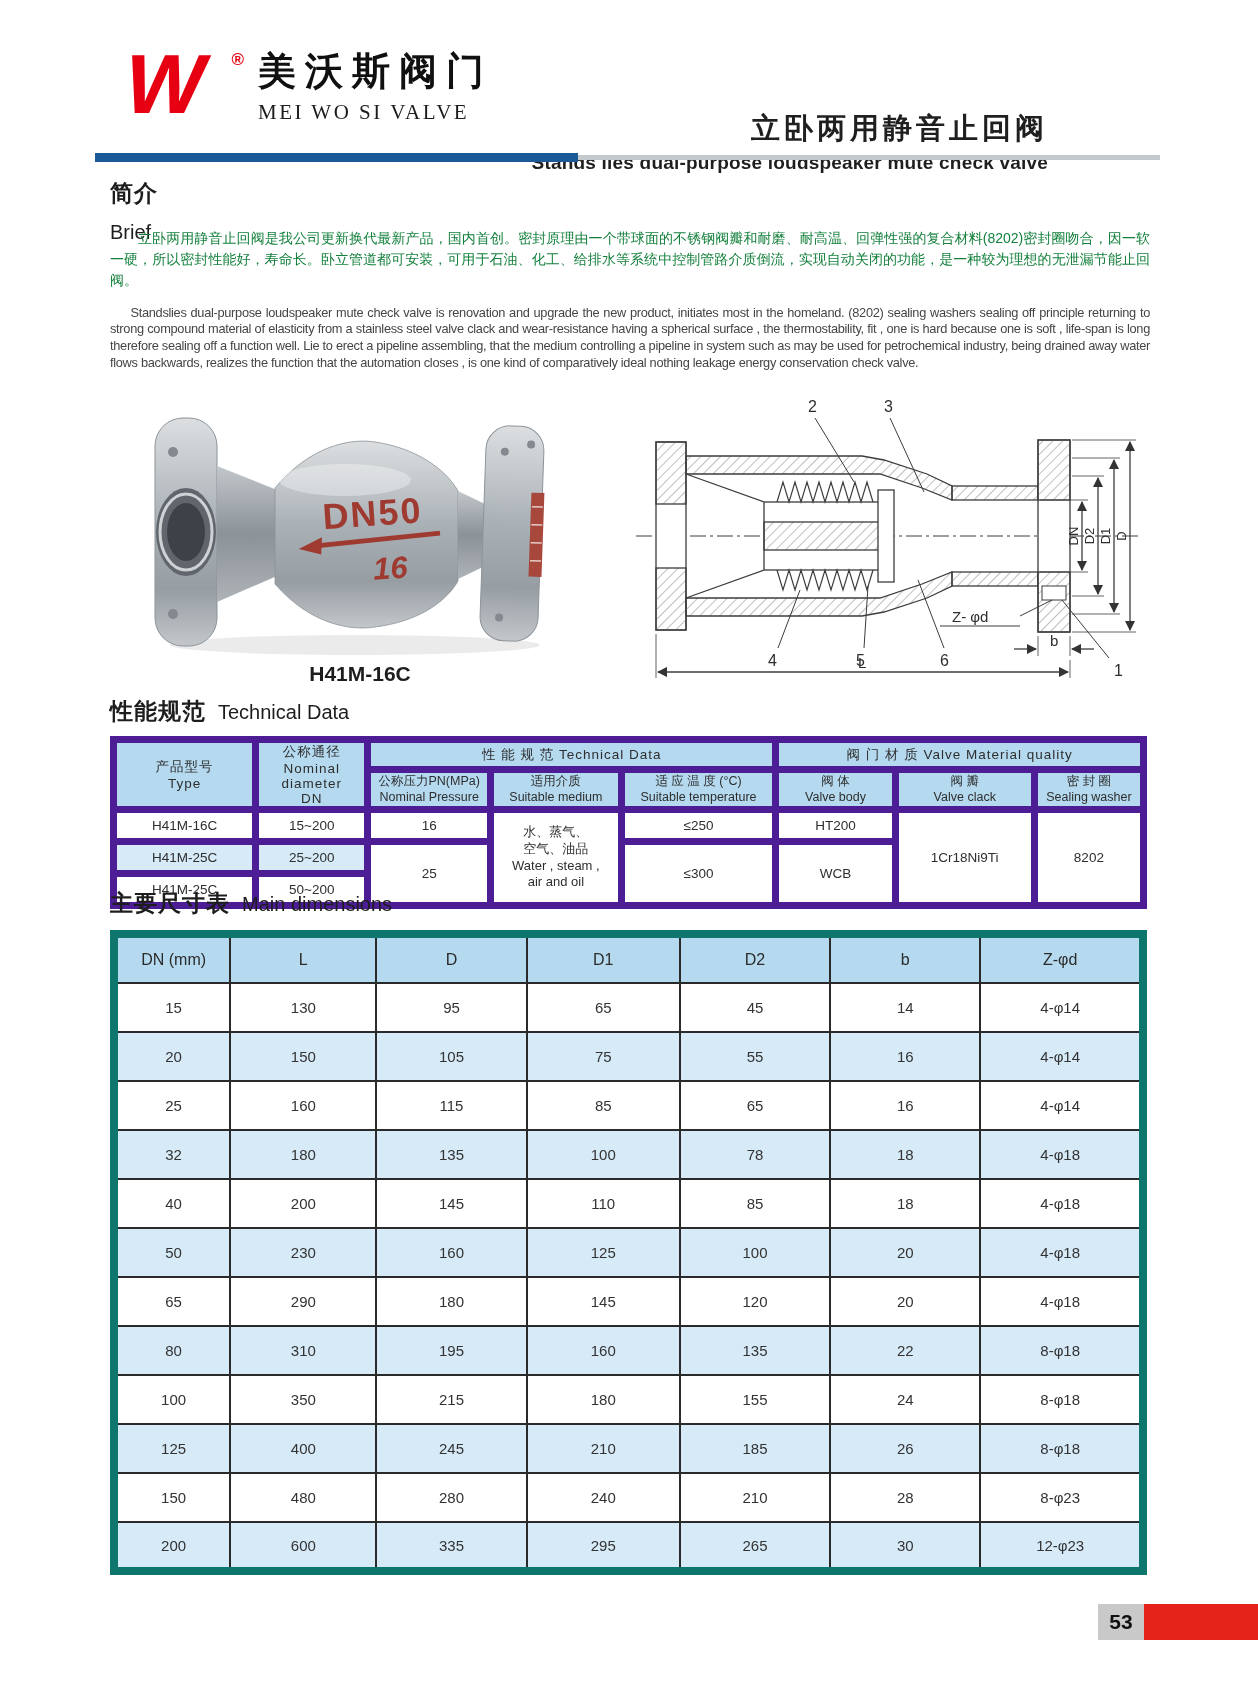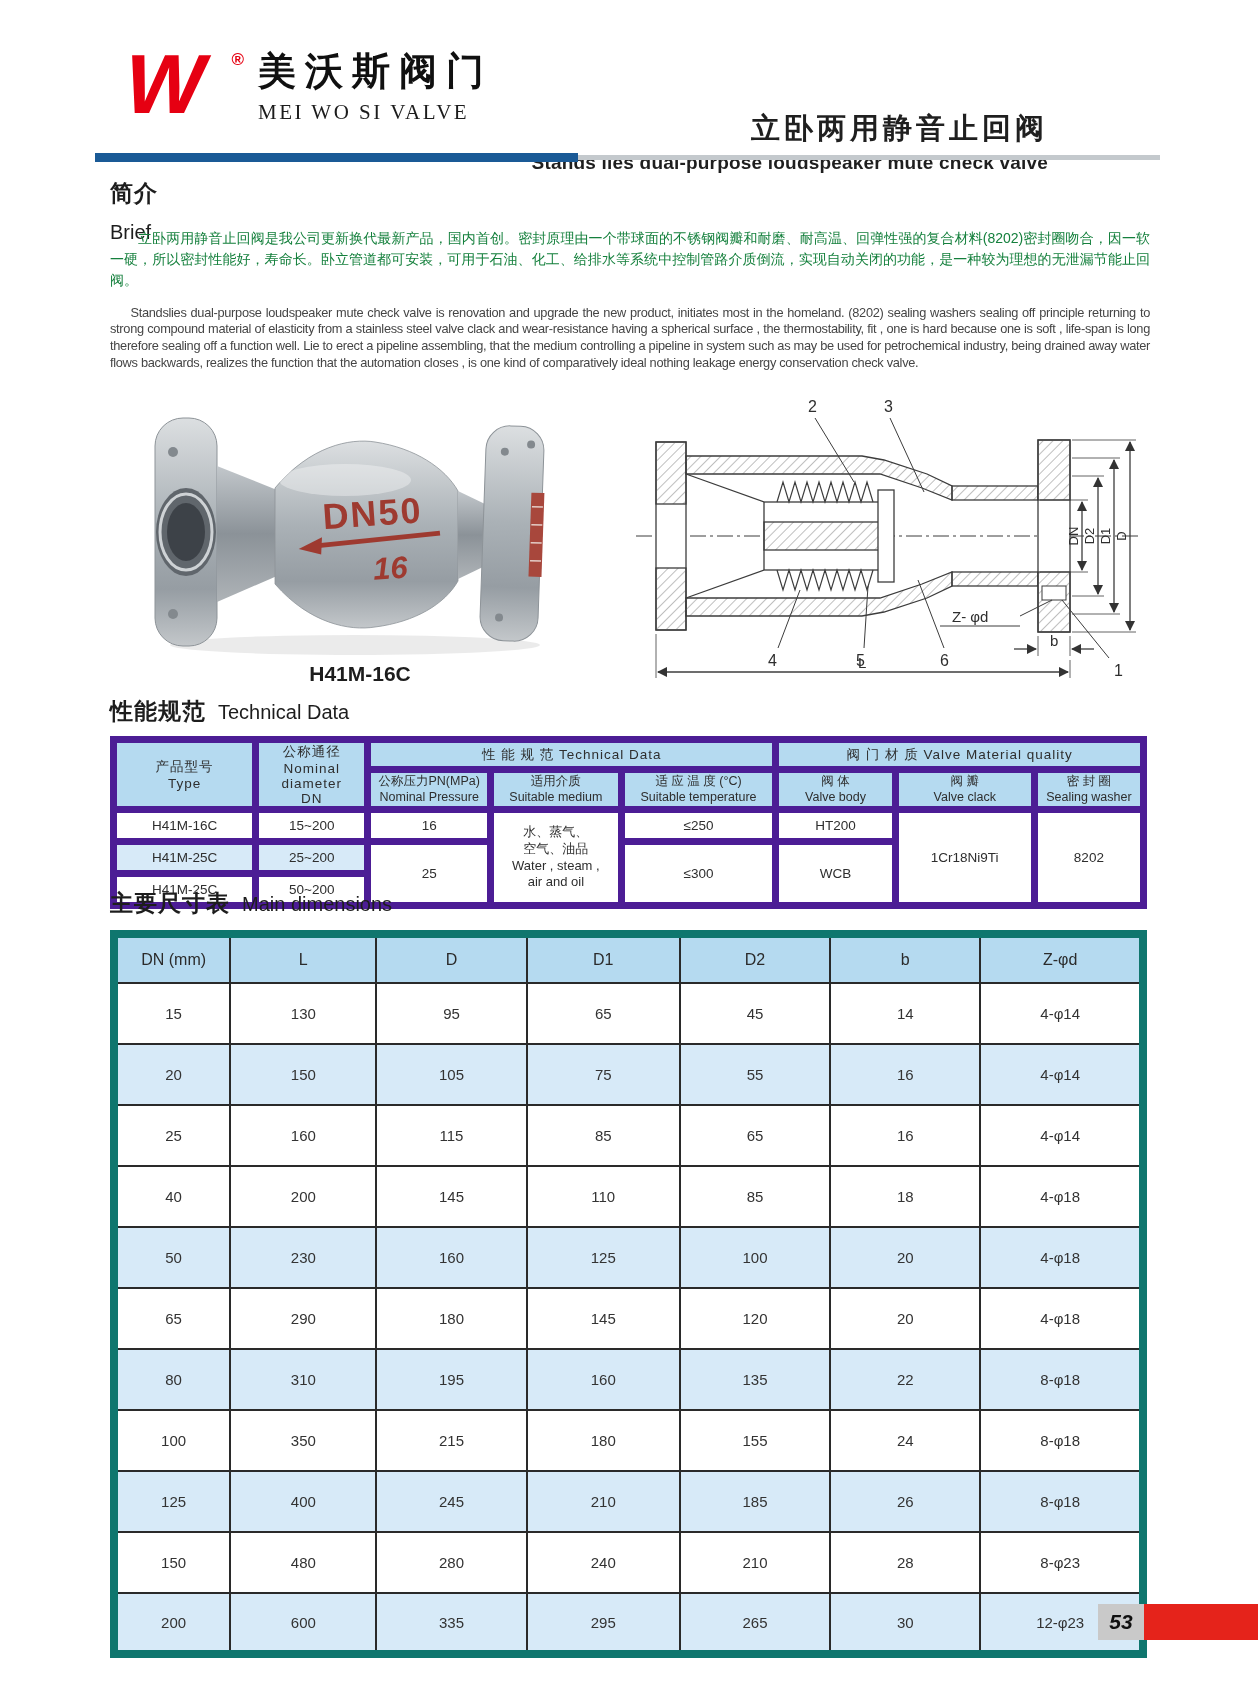--- a/index.html
+++ b/index.html
@@ -44,26 +44,26 @@
   .tech-table .sub{height:30px;font-size:12.5px;line-height:1.25;}
   .tech-table tbody td{height:25px;font-size:13.5px;background:#fff;}
   .tech-table td.blue{background:#d7eaf8;}
   .tech-table td.cell-medium{white-space:pre-line;line-height:1.3;font-size:13px;}
 
   
   .dim-table{position:absolute;left:110px;top:930px;width:1037px;border-collapse:collapse;table-layout:fixed;text-align:center;color:#333;}
   .dim-table{border:8px solid #0f766e;}
   .dim-table th,.dim-table td{border:2px solid #2a2a2a;padding:0;}
   .dim-table thead th{height:44px;background:#b5daf0;font-weight:normal;font-size:16px;color:#2b2b2b;}
-  .dim-table tbody tr{height:61px;}
+  .dim-table tbody tr{height:49px;}
   .dim-table tbody td{font-size:15px;background:#fff;}
   .dim-table tbody tr.alt td{background:#d7eaf8;}
 
   
-  .footer-page{position:absolute;left:1098px;top:1604px;width:46px;height:36px;background:#c9c9c9;display:flex;align-items:center;justify-content:center;font-size:21px;font-weight:bold;color:#101010;font-style:italic;}
+  .footer-page{position:absolute;left:1098px;top:1604px;width:46px;height:36px;background:#c9c9c9;display:flex;align-items:center;justify-content:center;font-size:21px;font-weight:bold;color:#101010;}
   .footer-bar{position:absolute;left:1144px;top:1604px;width:114px;height:36px;background:#e5231b;}
 
   svg text{font-family:"Liberation Sans",sans-serif;}
 </style>
 </head>
 <body>
 
 <div class="page">
 
   <div class="header-logo">
@@ -362,20 +362,29 @@
         </tr>
         <tr>
           <td>25</td>
           <td>160</td>
           <td>115</td>
           <td>85</td>
           <td>65</td>
           <td>16</td>
           <td>4-φ14</td>
         </tr>
+        <tr class="alt">
+          <td>32</td>
+          <td>180</td>
+          <td>135</td>
+          <td>100</td>
+          <td>78</td>
+          <td>18</td>
+          <td>4-φ18</td>
+        </tr>
         <tr>
           <td>40</td>
           <td>200</td>
           <td>145</td>
           <td>110</td>
           <td>85</td>
           <td>18</td>
           <td>4-φ18</td>
         </tr>
         <tr class="alt">

